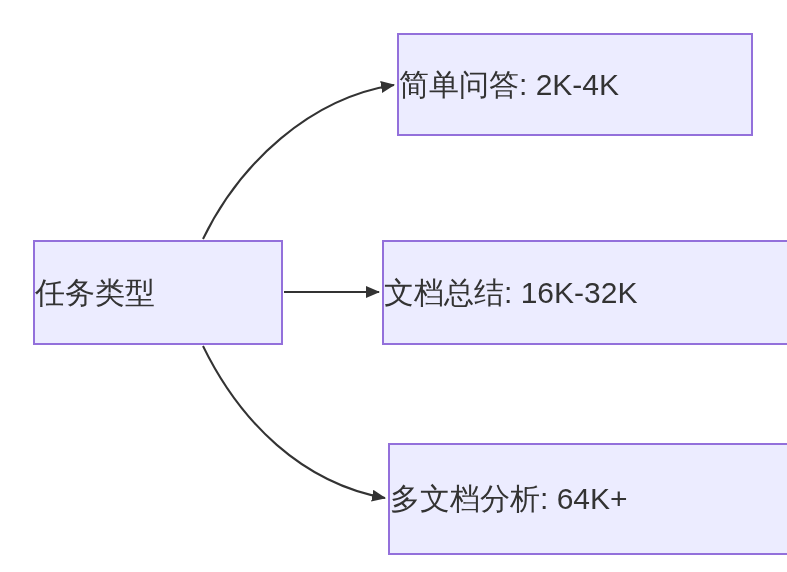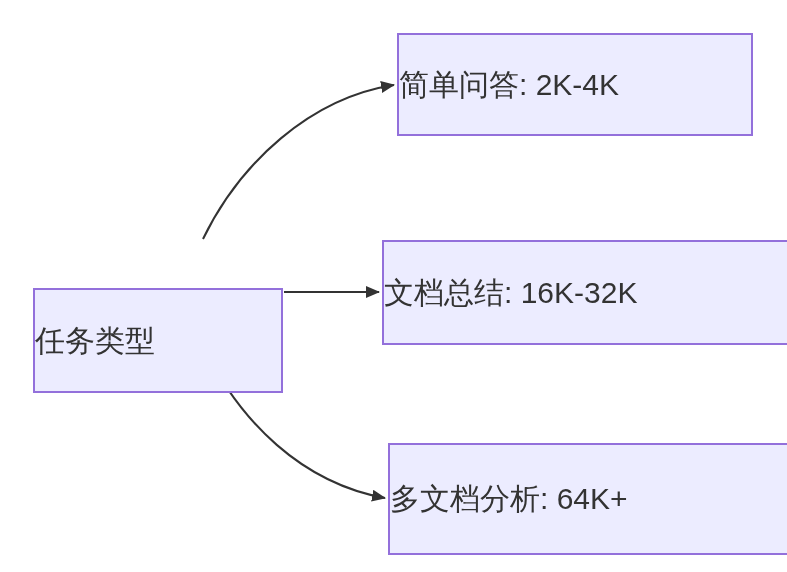--- a/index.html
+++ b/index.html
@@ -33,21 +33,21 @@
     background: #ECECFF;
     border: 2px solid #9370DB;
     color: #333333;
     font-size: 30px;
     line-height: 1.2;
     display: flex;
     align-items: center;
     justify-content: flex-start;
     white-space: nowrap;
   }
-  .node-root   { left: 33px;  top: 240px; width: 250px; height: 105px; margin-top: 48px; }
+  .node-root   { left: 33px;  top: 240px; width: 250px; height: 105px; }
   .node-top    { left: 397px; top: 33px;  width: 356px; height: 103px; }
   .node-middle { left: 382px; top: 240px; width: 429px; height: 105px; }
   .node-bottom { left: 388px; top: 443px; width: 421px; height: 112px; }
 </style>
 </head>
 <body>
 
 <div class="canvas">
 
   <svg class="edges" viewBox="0 0 787 572" xmlns="http://www.w3.org/2000/svg">

